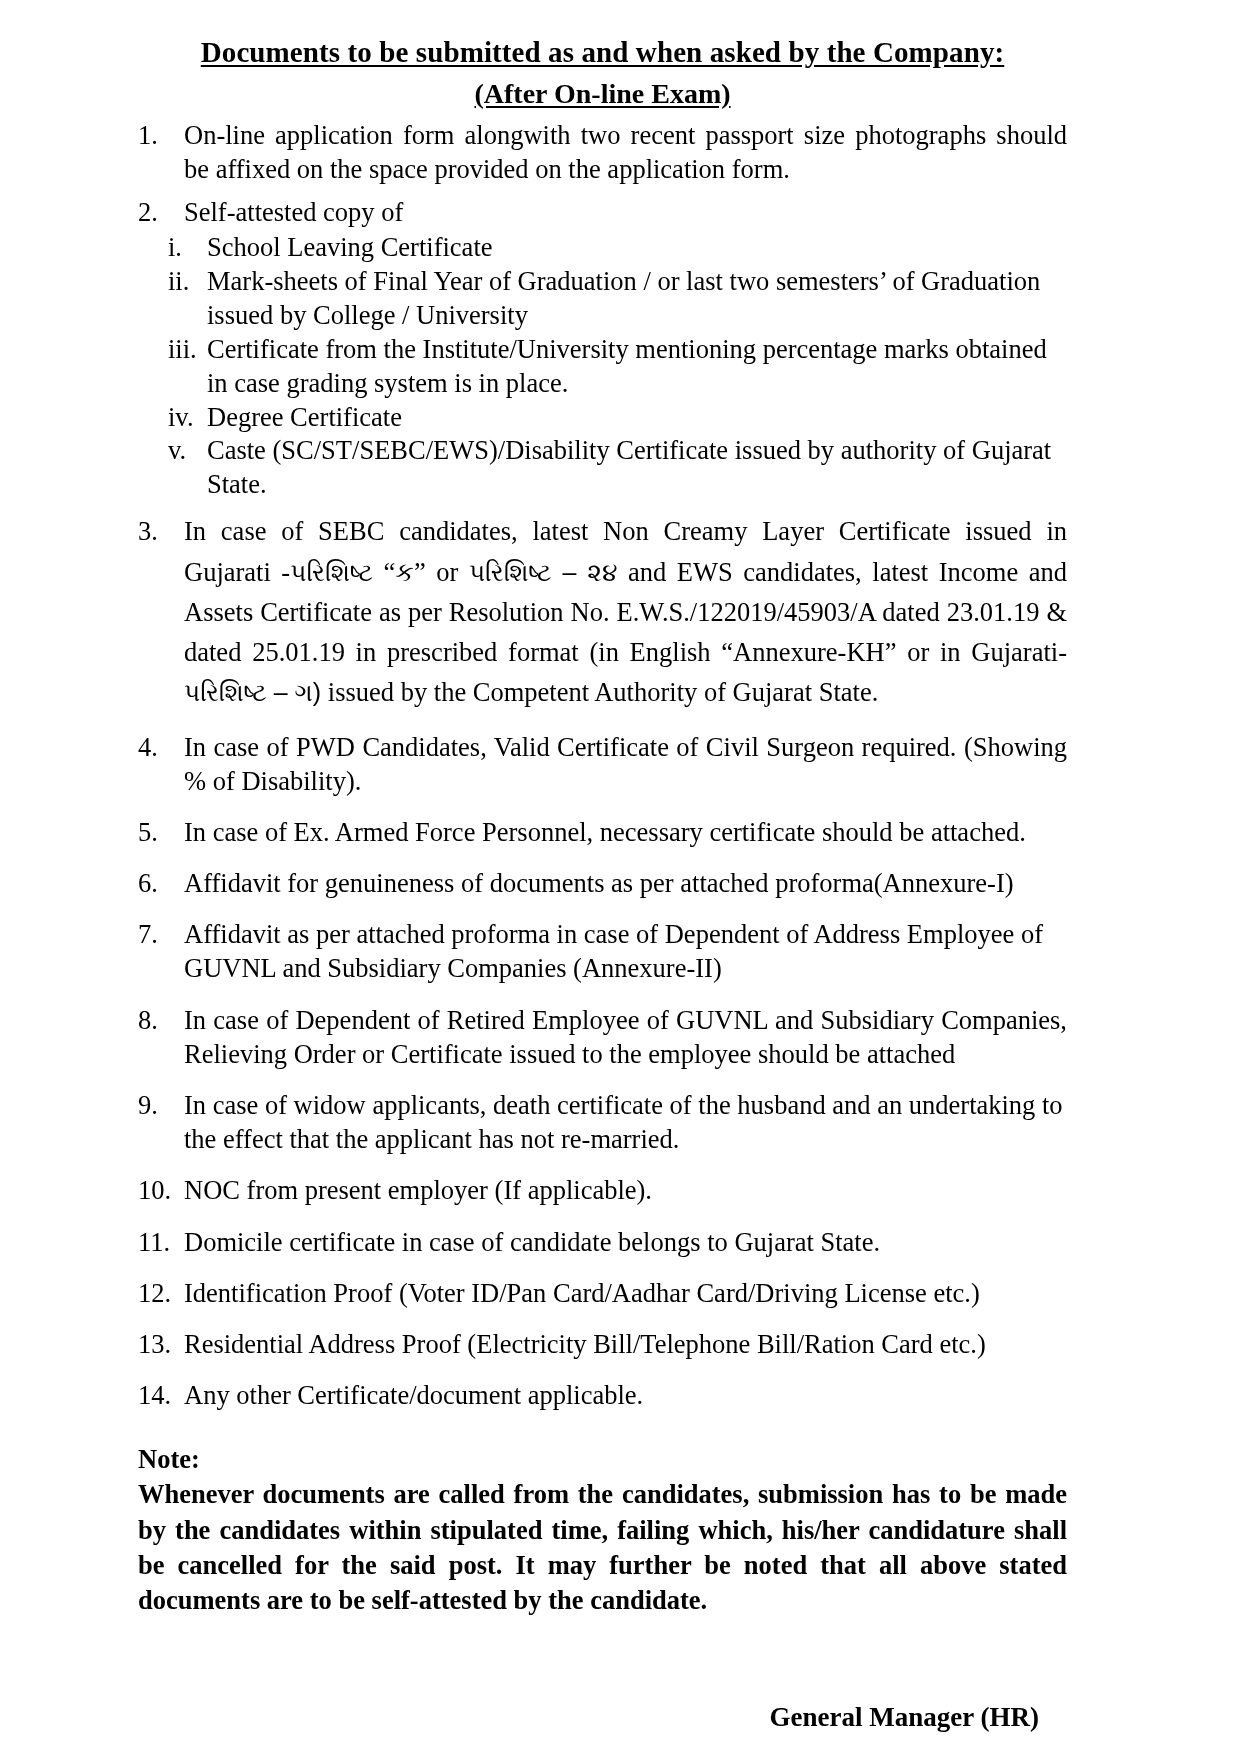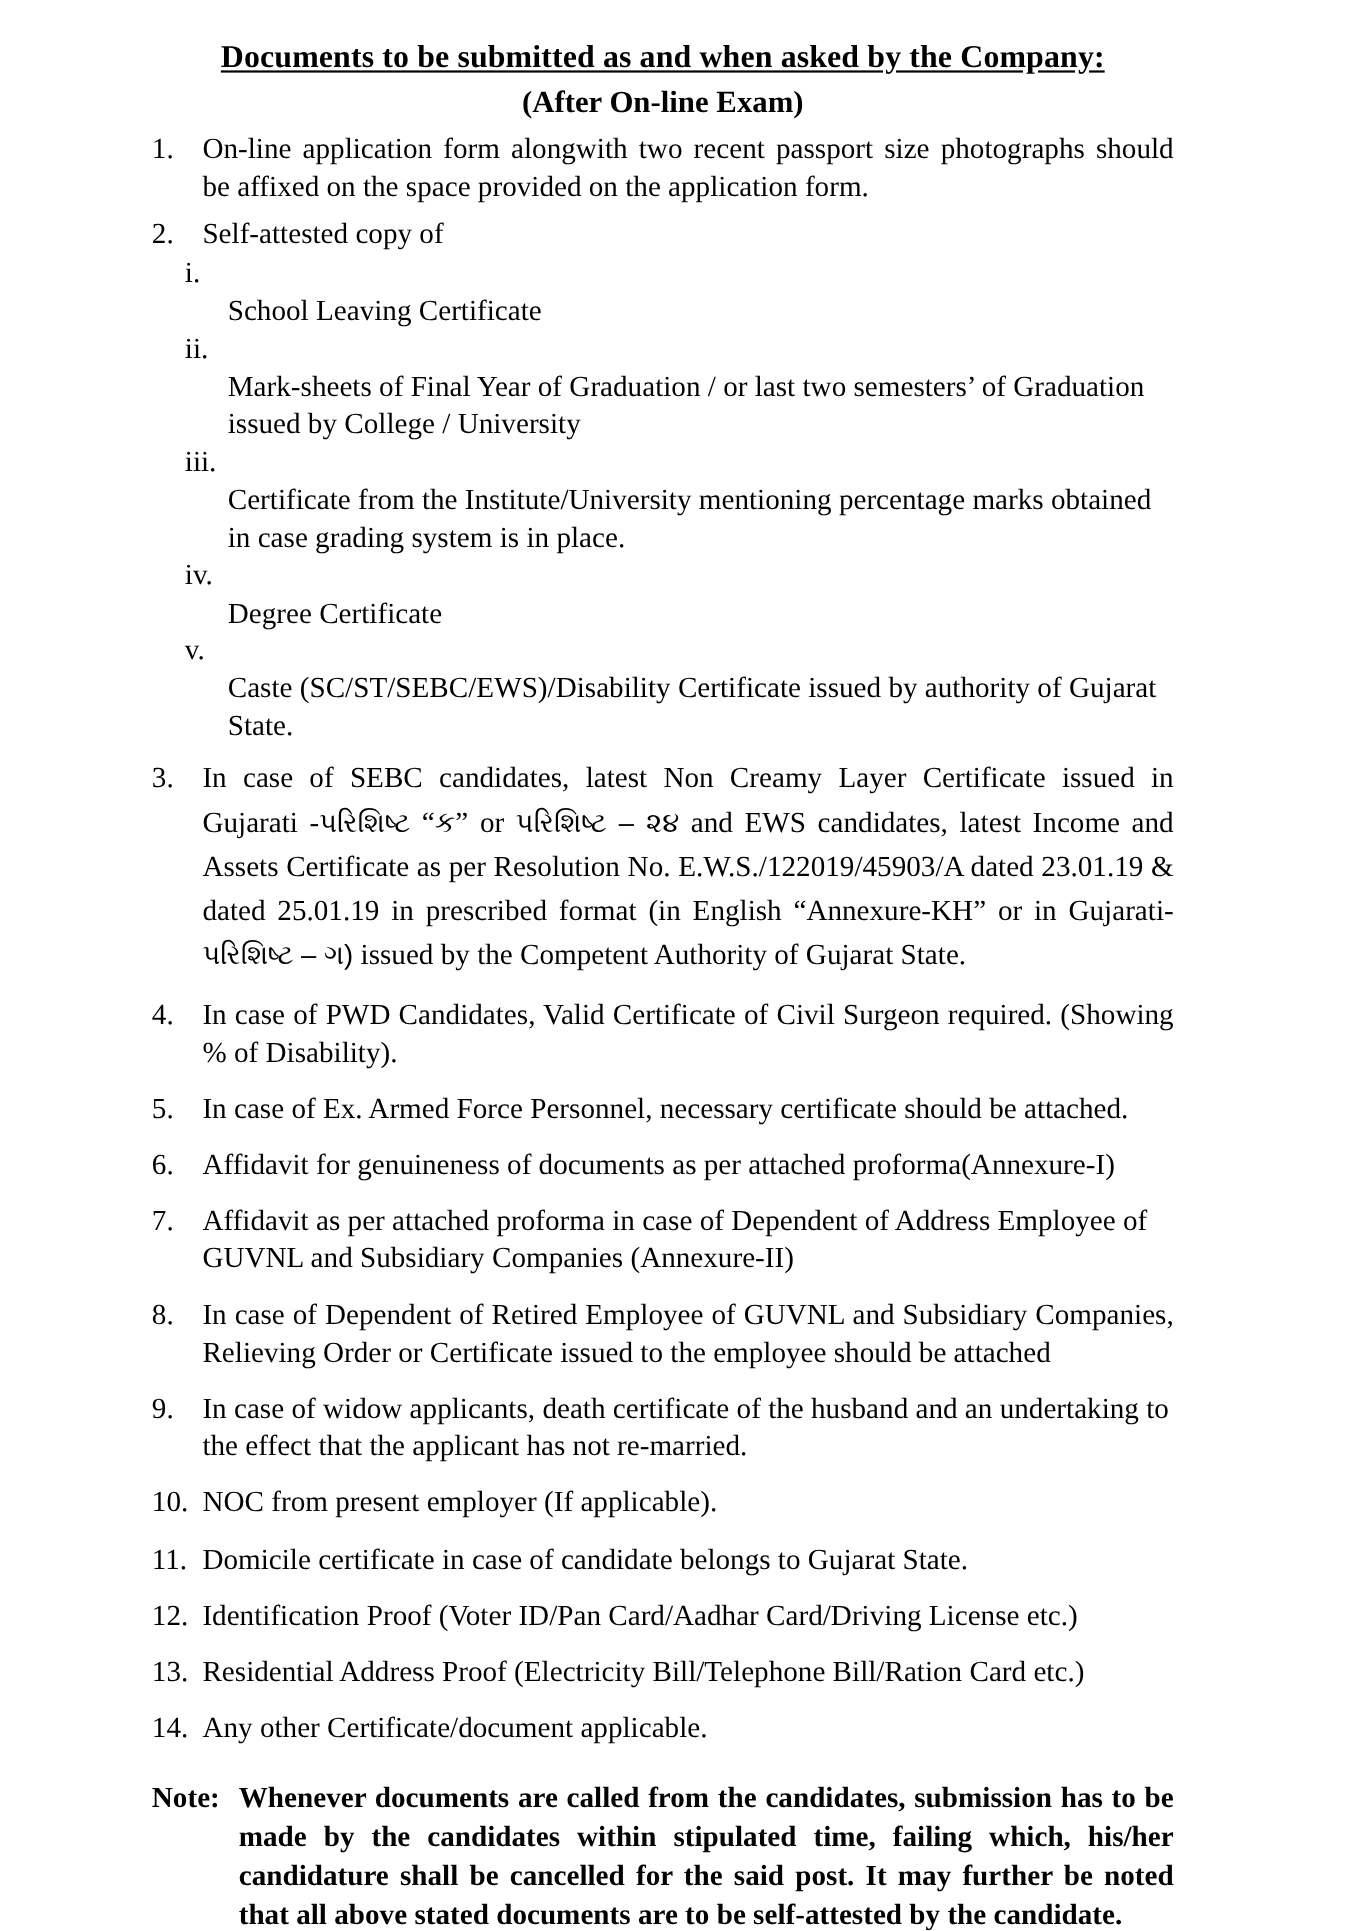--- a/index.html
+++ b/index.html
@@ -34,21 +34,21 @@
   }
   .doc-title .u { text-decoration: underline; text-underline-offset: 3px; }
 
   .doc-subtitle {
     text-align: center;
     font-weight: bold;
     font-size: 28px;
     line-height: 1.28;
     margin: 4px 0 6px 0;
   }
-  .doc-subtitle .u { text-underline-offset: 3px; }
+  .doc-subtitle .u { text-decoration: underline; text-underline-offset: 3px; }
 
   
   .list { margin: 0; padding: 0; }
 
   .item {
     display: flex;
     align-items: flex-start;
     font-size: 26.5px;
     line-height: 1.29;
     margin-bottom: 2px;
@@ -81,38 +81,39 @@
     align-items: flex-start;
     font-size: 26.5px;
     line-height: 1.28;
   }
   .subitem .rmarker {
     flex: 0 0 auto;
     width: 39px;
     text-align: left;
     white-space: pre;
   }
-  .subitem .rbody { flex: 1 1 auto; min-width: 0; margin-top: 35px; }
+  .subitem .rbody { flex: 1 1 auto; min-width: 0; }
 
   
   .guj {
     font-family: "Liberation Sans", "DejaVu Sans", sans-serif;
     font-size: 25px;
     line-height: 1;
   }
   .item.has-guj { line-height: 1.52; }
 
   
   .note {
     display: flex;
     align-items: flex-start;
     font-weight: bold;
     font-size: 26.5px;
     line-height: 1.33;
     margin-top: 30px;
+    flex-direction: column;
   }
   .note .note-label {
     flex: 0 0 auto;
     width: 79px;
     white-space: pre;
   }
   .note .note-body {
     flex: 1 1 auto;
     min-width: 0;
     text-align: justify;

